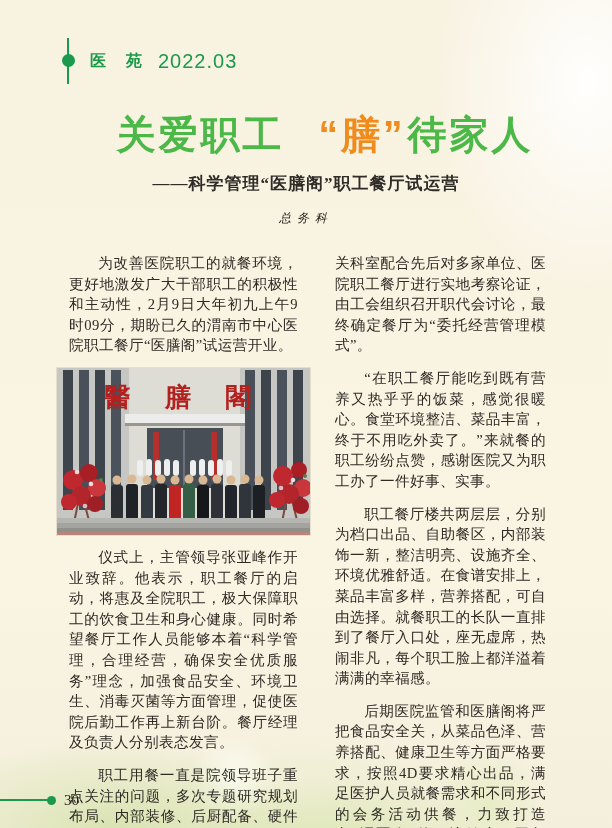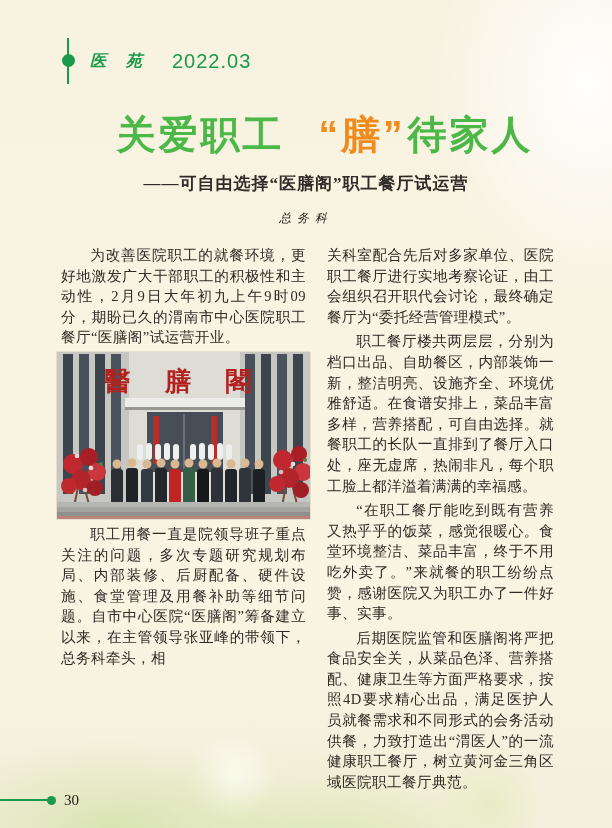--- a/index.html
+++ b/index.html
@@ -16,36 +16,36 @@
       radial-gradient(circle 55px at 38% 94%, rgba(255,255,248,.85), rgba(255,255,248,0) 80%),
       radial-gradient(circle 70px at 80% 97%, rgba(222,235,180,.55), rgba(222,235,180,0) 80%),
       radial-gradient(ellipse 320px 170px at 50% 104%, rgba(214,230,170,.45), rgba(214,230,170,0) 75%),
       linear-gradient(180deg,#f8f2e1 0%,#faf4e3 70%,#f4efdc 100%);
   }
   
   .journal-header{position:absolute;top:38px;left:60px;height:46px;display:flex;align-items:center;}
   .hdr-mark{position:relative;width:16px;height:46px;margin-right:14px;}
   .hdr-mark .vline{position:absolute;left:7px;top:0;width:1.5px;height:46px;background:#1b9a4b;}
   .hdr-mark .dot{position:absolute;left:1.5px;top:16px;width:13px;height:13px;border-radius:50%;background:#1b9a4b;}
-  .journal-name{font-weight:bold;font-style:italic;color:#1b9a4b;font-size:16px;letter-spacing:8px;margin-right:22px;white-space:nowrap;}
+  .journal-name{font-weight:bold;color:#1b9a4b;font-size:16px;letter-spacing:8px;margin-right:8px;white-space:nowrap;}
   .journal-issue{color:#1b9a4b;font-size:20px;font-family:"Liberation Sans",sans-serif;letter-spacing:1px;}
   
   .title-wrap{position:absolute;top:112px;left:0;width:612px;text-align:center;}
   .main-title{font-family:"Liberation Sans","DejaVu Sans",sans-serif;font-weight:900;font-size:39px;line-height:46px;letter-spacing:3px;white-space:nowrap;margin-left:38px;}
   .t-green{color:#4cb848;}
   .t-orange{color:#f08c1e;margin:0 2px 0 34px;}
   .t-green2{color:#4cb848;}
   .subtitle{margin-top:14px;font-size:17px;font-weight:bold;color:#2f2c28;letter-spacing:1px;}
   .byline{margin-top:15px;font-size:12px;font-style:italic;letter-spacing:6px;color:#232019;}
   
   .columns{position:absolute;top:241px;left:57px;width:501px;display:flex;gap:13px;}
   .col{font-size:14.6px;line-height:20.6px;text-align:justify;text-justify:inter-ideograph;letter-spacing:.4px;}
   .col-left{width:253px;}
   .col-right{width:235px;}
-  .col p{margin:4px;}
+  .col p{margin:12px;}
   .col p.indent{text-indent:2em;}
   
   .photo-figure{margin:4px 0 5px 0;width:253px;height:167px;background:#cfd0cb;box-shadow:0 0 0 1px rgba(120,110,90,.15);}
   .photo-figure svg{display:block;}
   
   .page-footer{position:absolute;left:0;top:790px;height:20px;display:flex;align-items:center;}
   .footer-line{width:48px;height:1.6px;background:#1b9a4b;}
   .footer-dot{width:9px;height:9px;border-radius:50%;background:#1b9a4b;margin-left:-1px;}
   .page-number{margin-left:8px;font-size:15px;color:#23201a;font-family:Liberation Serif, serif;}
 </style>
@@ -60,21 +60,21 @@
       <div class="dot"></div>
     </div>
     <span class="journal-name">医 苑</span>
     <span class="journal-issue">2022.03</span>
   </div>
 
   <div class="title-wrap">
     <div class="main-title">
       <span class="t-green">关爱职工</span><span class="t-orange">“膳”</span><span class="t-green2">待家人</span>
     </div>
-    <div class="subtitle">——可自由选择“医膳阁”职工餐厅试运营</div>
+    <div class="subtitle">——科学管理“医膳阁”职工餐厅试运营</div>
     <div class="byline">总务科</div>
   </div>
 
   <div class="columns">
 
     <div class="col col-left">
       <p class="indent">为改善医院职工的就餐环境，更好地激发广大干部职工的积极性和主动性，2月9日大年初九上午9时09分，期盼已久的渭南市中心医院职工餐厅“医膳阁”试运营开业。</p>
 
       <div class="photo-figure">
         <svg width="253" height="167" viewBox="0 0 253 167">
@@ -197,27 +197,28 @@
             <circle cx="248" cy="108" r="2" fill="#5d7a46"></circle>
           </g>
 
           <rect x="0" y="150" width="253" height="5" fill="#b5b6b1"></rect>
           <rect x="0" y="155" width="253" height="5" fill="#a3a49f"></rect>
           <rect x="0" y="160" width="253" height="4" fill="#8f908b"></rect>
           <rect x="0" y="164" width="253" height="3" fill="#b98578"></rect>
         </svg>
       </div>
 
+      <p class="indent">仪式上，主管领导张亚峰作开业致辞。他表示，职工餐厅的启动，将惠及全院职工，极大保障职工的饮食卫生和身心健康。同时希望餐厅工作人员能够本着“科学管理，合理经营，确保安全优质服务”理念，加强食品安全、环境卫生、消毒灭菌等方面管理，促使医院后勤工作再上新台阶。餐厅经理及负责人分别表态发言。</p>
       <p class="indent">职工用餐一直是院领导班子重点关注的问题，多次专题研究规划布局、内部装修、后厨配备、硬件设施、食堂管理及用餐补助等细节问题。自市中心医院“医膳阁”筹备建立以来，在主管领导张亚峰的带领下，总务科牵头，相</p>
     </div>
 
     <div class="col col-right">
       <p>关科室配合先后对多家单位、医院职工餐厅进行实地考察论证，由工会组织召开职代会讨论，最终确定餐厅为“委托经营管理模式”。</p>
+      <p class="indent">“在职工餐厅能吃到既有营养又热乎乎的饭菜，感觉很暖心。食堂环境整洁、菜品丰富，终于不用吃外卖了。”来就餐的职工纷纷点赞，感谢医院又为职工办了一件好事、实事。</p>
       <p class="indent">职工餐厅楼共两层层，分别为档口出品、自助餐区，内部装饰一新，整洁明亮、设施齐全、环境优雅舒适。在食谱安排上，菜品丰富多样，营养搭配，可自由选择。就餐职工的长队一直排到了餐厅入口处，座无虚席，热闹非凡，每个职工脸上都洋溢着满满的幸福感。</p>
-      <p class="indent">“在职工餐厅能吃到既有营养又热乎乎的饭菜，感觉很暖心。食堂环境整洁、菜品丰富，终于不用吃外卖了。”来就餐的职工纷纷点赞，感谢医院又为职工办了一件好事、实事。</p>
       <p class="indent">后期医院监管和医膳阁将严把食品安全关，从菜品色泽、营养搭配、健康卫生等方面严格要求，按照4D要求精心出品，满足医护人员就餐需求和不同形式的会务活动供餐，力致打造出“渭医人”的一流健康职工餐厅，树立黄河金三角区域医院职工餐厅典范。</p>
     </div>
 
   </div>
 
   <div class="page-footer">
     <div class="footer-line"></div>
     <div class="footer-dot"></div>
     <span class="page-number">30</span>
   </div>

